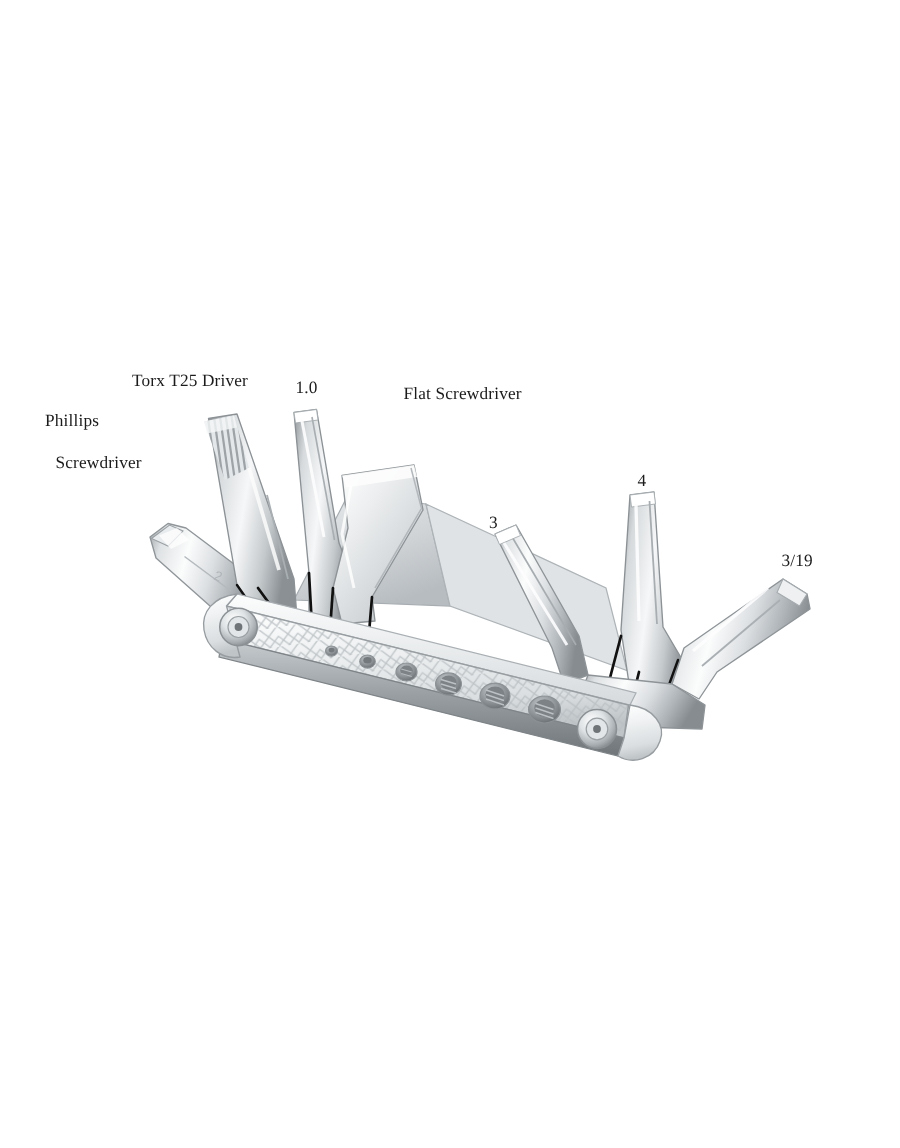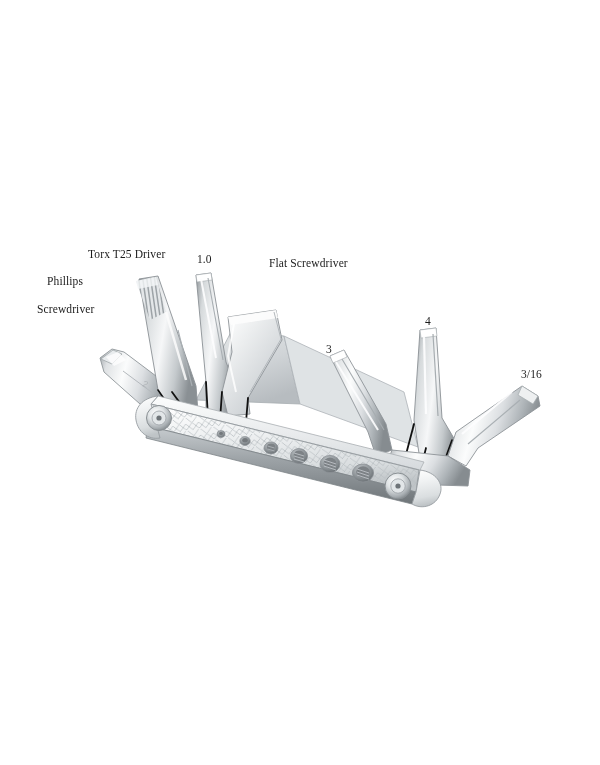--- a/index.html
+++ b/index.html
@@ -262,22 +262,22 @@
           <path d="M357,469 L369,473 M357,472 L369,476 M357,475 L369,479" stroke="#bcc1c5" stroke-width="0.9" fill="none"></path>
         </g>
       </g>
     </g>
 
     <g>
       <path d="M140,404 L200,416 L252,424 L250,440 L186,428 L146,418 Z" fill="none"></path>
     </g>
   </svg>
 
-  <div class="callout-label" style="left:47px; top:273px;">Phillips</div>
+  <div class="callout-label" style="left:30px; top:273px;">Phillips</div>
   <div class="callout-label" style="left:37px; top:301px;">Screwdriver</div>
   <div class="callout-label" style="left:88px; top:246px;">Torx T25 Driver</div>
   <div class="callout-label" style="left:197px; top:251px;">1.0</div>
   <div class="callout-label" style="left:233px; top:255px;margin-left:36px;">Flat Screwdriver</div>
   <div class="callout-label" style="left:326px; top:341px;">3</div>
   <div class="callout-label" style="left:425px; top:313px;">4</div>
-  <div class="callout-label" style="left:521px; top:366px;">3/16</div>
+  <div class="callout-label" style="left:521px; top:366px;">3/19</div>
 
 </div>
 
 </body></html>

